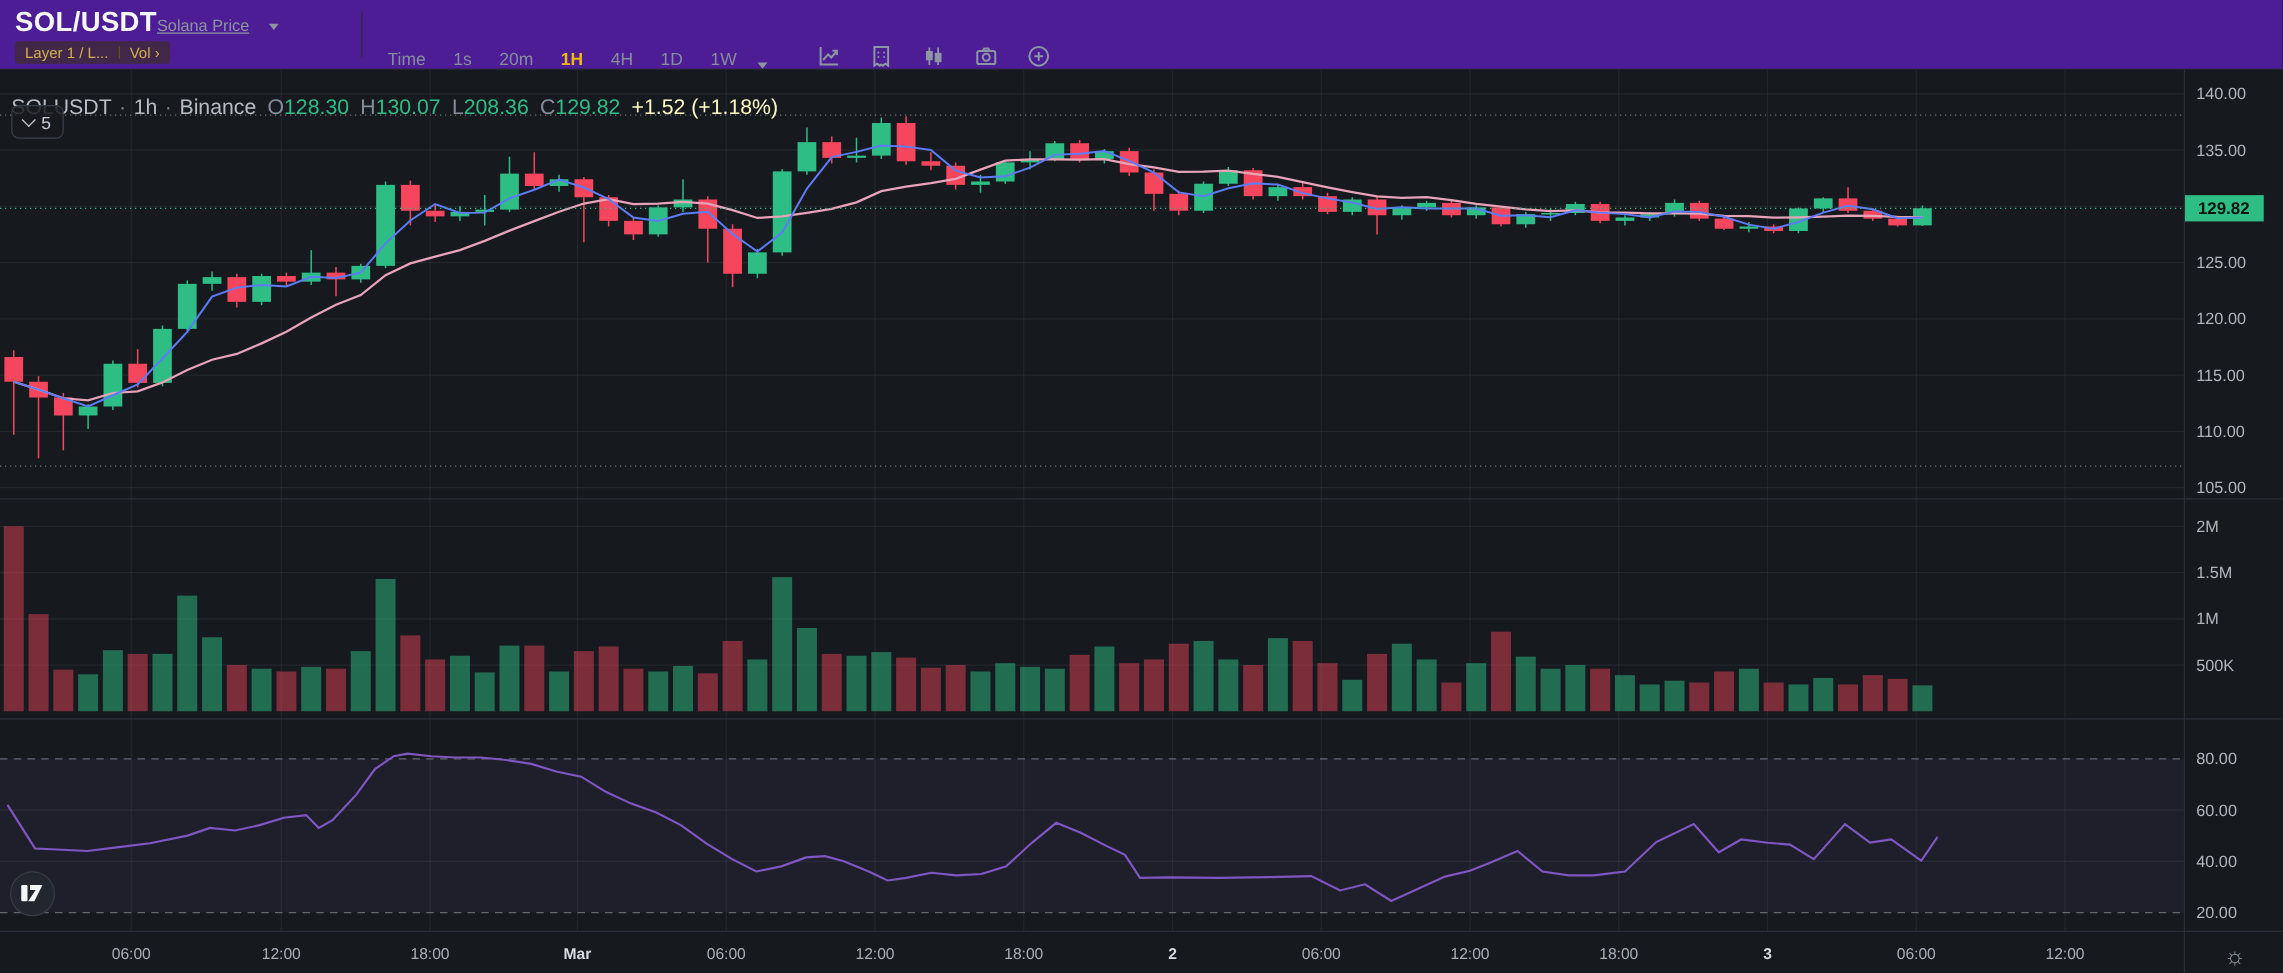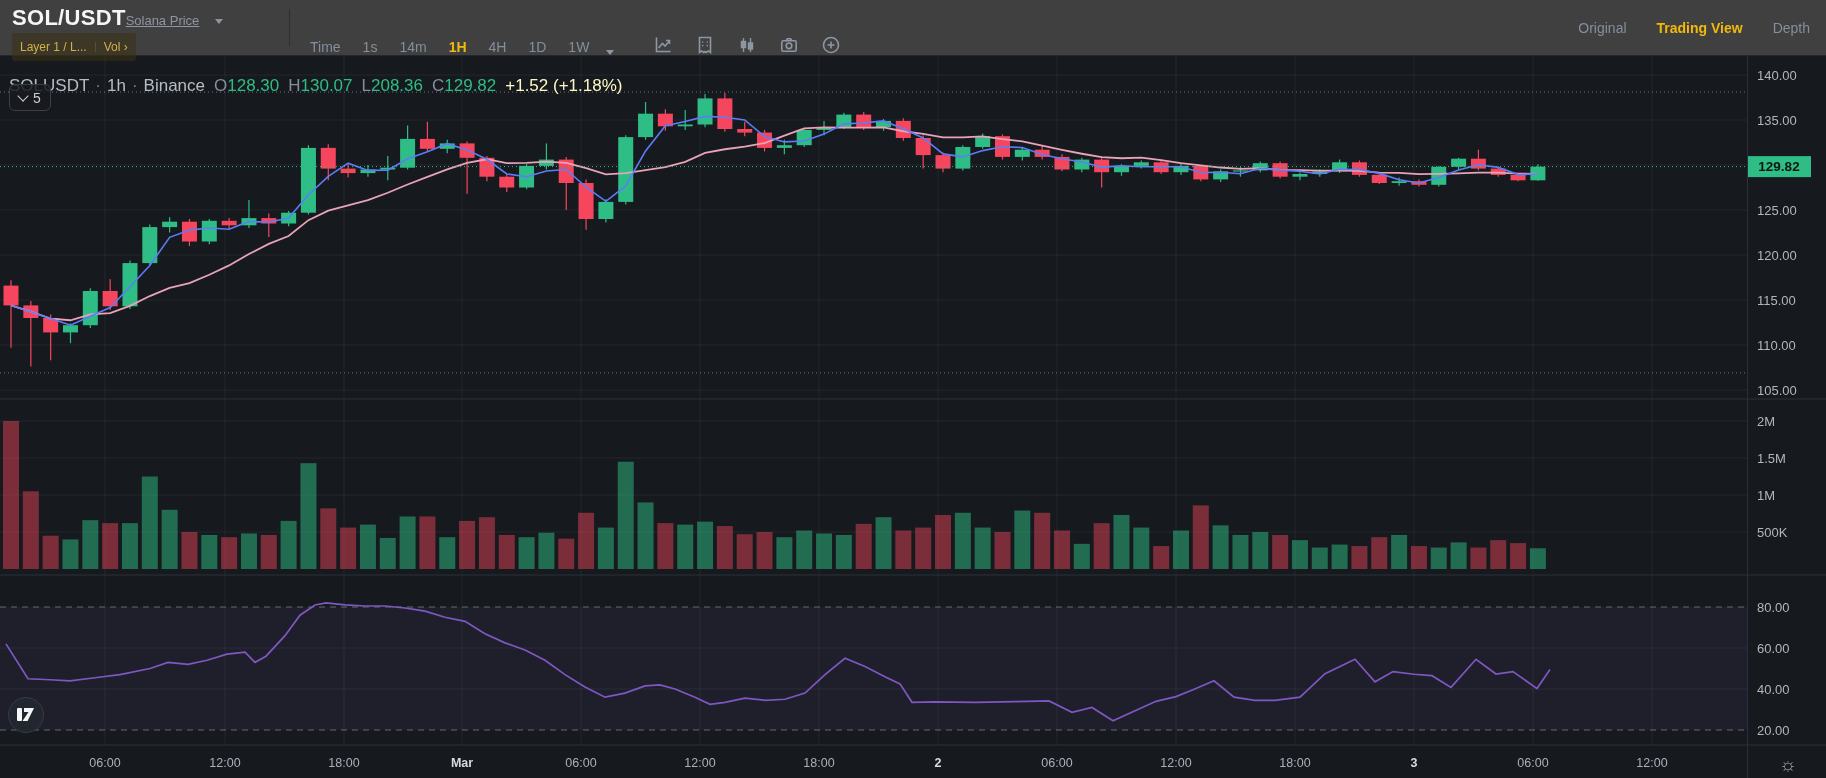--- a/index.html
+++ b/index.html
@@ -3,27 +3,27 @@
 <meta charset="utf-8">
 <style>
   html,body{margin:0;padding:0;}
   body{
     width:1826px;height:778px;position:relative;overflow:hidden;
     background:#161a1e;color:#eaecef;
     font-family:"Liberation Sans","DejaVu Sans",sans-serif;
     -webkit-font-smoothing:antialiased;
   }
   
-  .header{position:absolute;left:0;top:0;width:1826px;height:55px;background:#404040;border-bottom:1px solid #23262c;z-index:10;}
+  .header{position:absolute;left:0;top:0;width:1826px;height:55px;background:#4c1d95;border-bottom:1px solid #23262c;z-index:10;}
   .sym-block{position:absolute;left:12px;top:5px;display:flex;align-items:baseline;}
   .symbol{font-size:22px;font-weight:700;color:#f4f6f8;letter-spacing:.3px;}
   .sym-link{font-size:13px;color:#8d95a1;text-decoration:underline;margin-left:0;cursor:pointer;}
   .caret{width:0;height:0;border-left:4.5px solid transparent;border-right:4.5px solid transparent;border-top:5.5px solid #8d95a1;display:inline-block;}
   .sym-caret{margin-left:16px;position:relative;top:-1px;}
-  .tags{position:absolute;left:12px;top:33px;display:flex;align-items:center;height:28px;background:#39311497;border-radius:3px;font-size:12px;color:#d3b14b;}
+  .tags{position:absolute;left:12px;top:33px;display:flex;align-items:center;height:18px;background:#39311497;border-radius:3px;font-size:12px;color:#d3b14b;}
   .tag-seg{padding:0 8px;line-height:18px;cursor:pointer;white-space:nowrap;}
   .tag-div{width:1px;height:10px;background:#5d4f20;}
   .hsep{position:absolute;left:289px;top:9px;height:37px;width:1px;background:#2b2f36;}
   .toolbar{position:absolute;left:299px;top:0;height:55px;display:flex;align-items:flex-end;font-size:14px;color:#848e9c;}
   .tb-item{padding:0 11px;cursor:pointer;}
   .tb-item.active{color:#f0b90b;font-weight:700;}
   .tb-caret{margin:0 10px 0 6px;}
   .tb-icons{display:flex;align-items:center;margin-left:18px;}
   .tb-icon{width:20px;height:20px;margin:0 11px;color:#8d96a3;cursor:pointer;}
   .tb-icon svg{display:block;}
@@ -58,21 +58,21 @@
   <div class="tags">
     <span class="tag-seg">Layer 1 / L...</span>
     <span class="tag-div"></span>
     <span class="tag-seg">Vol ›</span>
   </div>
   <div class="hsep"></div>
 
   <div class="toolbar">
     <span class="tb-item">Time</span>
     <span class="tb-item">1s</span>
-    <span class="tb-item">14m</span>
+    <span class="tb-item">20m</span>
     <span class="tb-item active">1H</span>
     <span class="tb-item">4H</span>
     <span class="tb-item">1D</span>
     <span class="tb-item">1W</span>
     <span class="caret tb-caret"></span>
 
     <span class="tb-icons">
       <span class="tb-icon">
         <svg viewBox="0 0 20 20" width="20" height="20" fill="none" stroke="currentColor" stroke-width="1.6">
           <path d="M3.5 2.5v14h14"></path>
@@ -106,25 +106,20 @@
       </span>
       <span class="tb-icon">
         <svg viewBox="0 0 20 20" width="20" height="20" fill="none" stroke="currentColor" stroke-width="1.6">
           <circle cx="10" cy="10" r="7.5"></circle>
             <path d="M10 6.5v7M6.5 10h7"></path>
         </svg>
       </span>
     </span>
   </div>
 
-  <div class="view-tabs">
-    <span class="vtab">Original</span>
-    <span class="vtab active">Trading View</span>
-    <span class="vtab">Depth</span>
-  </div>
 </div>
 
 <div class="legend">
   <span>SOLUSDT</span>
   <span class="dim">·</span>
   <span>1h</span>
   <span class="dim">·</span>
   <span>Binance</span>
   <span class="pair"><span class="k">O</span><span class="v">128.30</span></span>
   <span class="pair"><span class="k">H</span><span class="v">130.07</span></span>

